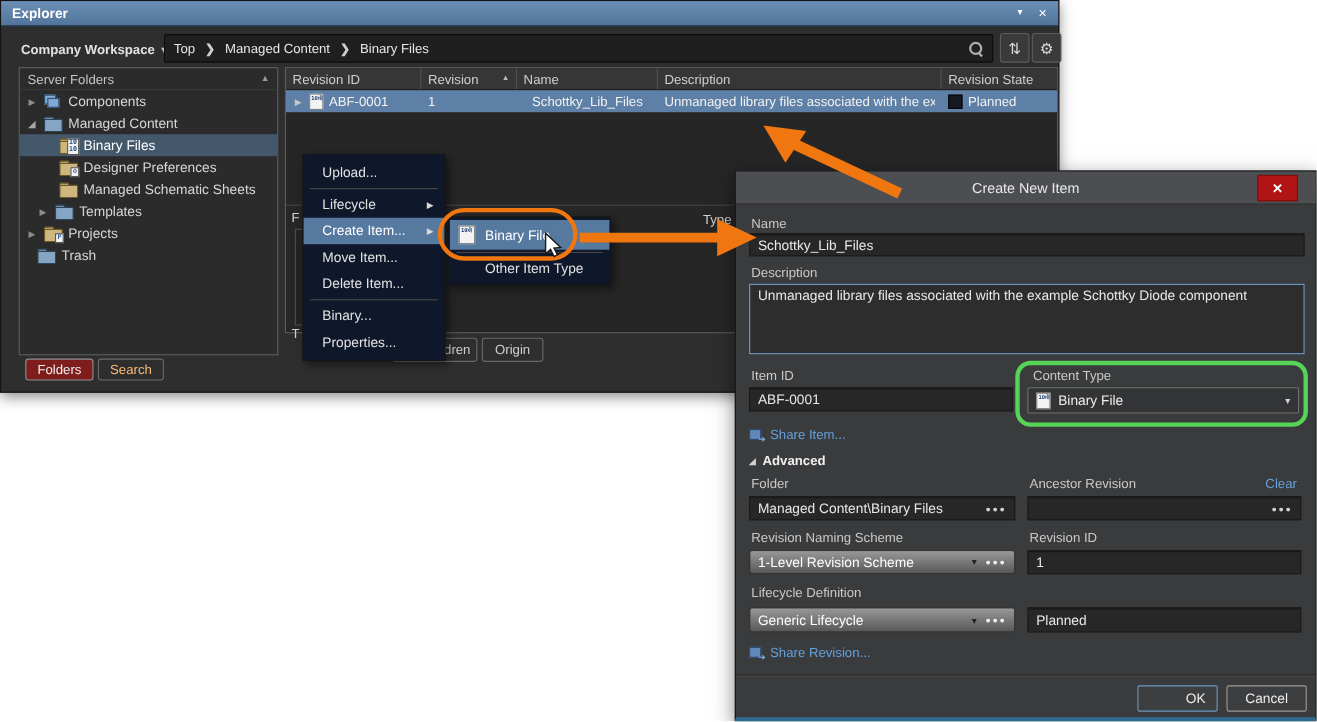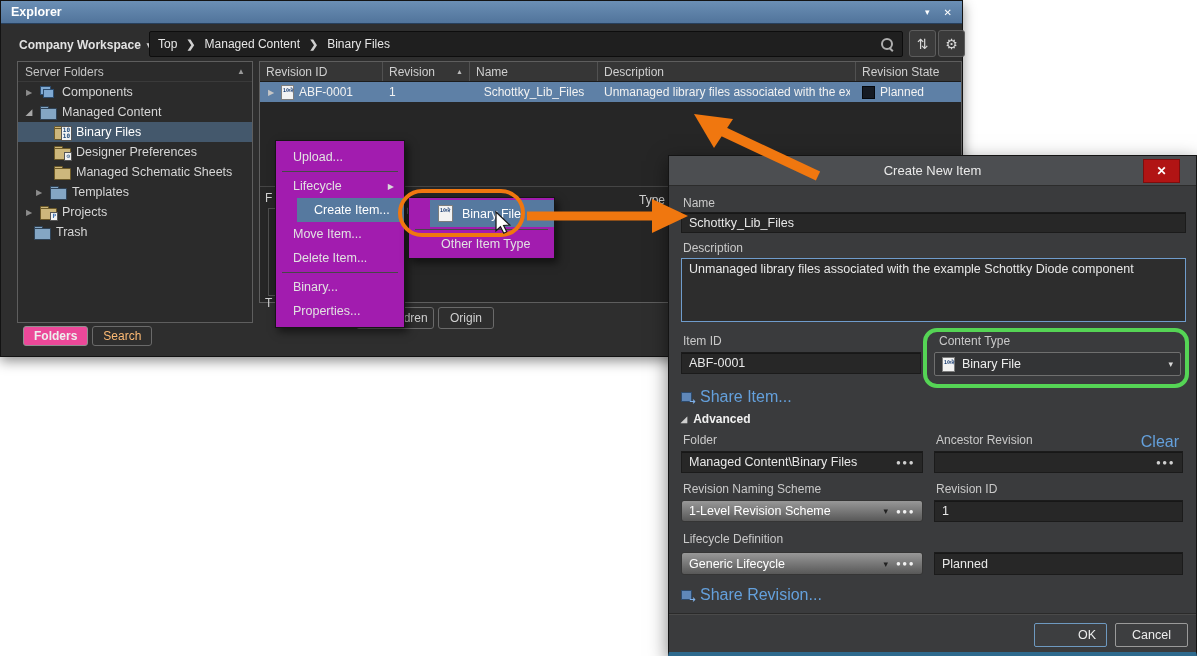--- a/index.html
+++ b/index.html
@@ -57,42 +57,42 @@
   .partico::after { content:"+"; position:absolute; right:-1px; bottom:-3px; color:#3fc13f; font-weight:bold; font-size:10px; }
 
   
   .binpage { position:relative; width:13px; height:15px; background:#f3f3f3; border:1px solid #7d7d7d; flex:none; }
   .binpage::before { content:"10\A10"; white-space:pre; position:absolute; left:1px; top:1px;
                      font:bold 5px "DejaVu Sans Mono",monospace; line-height:6px; color:#1c3f74; }
 
   .side-tabs { position:absolute; left:22px; top:325px; display:flex; gap:4px; }
   .stab { height:20px; padding:0 10px; border:1px solid #6a6a6a; border-radius:3px; background:#2e2e2e;
           color:#fdba74; font-size:12px; display:flex; align-items:center; }
-  .stab.active { background:#ec4899; border-color:#8f8f8f; color:#eee;font-weight:bold; }
+  .stab.active { background:#7f1d1d; border-color:#8f8f8f; color:#eee; }
 
   
   .main { position:absolute; left:258px; top:60px; width:703px; height:242px; background:#262626; border:1px solid #5e5e5e; }
   .thead { display:flex; height:20px; background:#363636; border-bottom:1px solid #1c1c1c; color:#cfcfcf; font-size:12px; }
   .th { display:flex; align-items:center; padding:0 6px; border-right:1px solid #515151; }
   .sort { margin-left:auto; font-size:7px; color:#b9b9b9; }
   .drow { display:flex; height:20px; background:#5e80a6; color:#f2f2f2; font-size:12px; align-items:center; }
   .dc { display:flex; align-items:center; gap:5px; padding:0 6px; overflow:hidden; white-space:nowrap; }
   .swatch { width:13px; height:13px; background:#151a22; border:1px solid #04070b; flex:none; }
   .divline { position:absolute; left:0; width:100%; height:1px; background:#454545; }
   .frag { position:absolute; color:#cfcfcf; font-size:12px; }
   .fbox { position:absolute; border:1px solid #4e4e4e; background:#232323; }
   .btab { position:absolute; height:22px; border:1px solid #6a6a6a; border-radius:3px; background:#2e2e2e;
           color:#cfcfcf; font-size:12px; display:flex; align-items:center; }
 
   
-  .menu { position:absolute; background:#a21caf; border:1px solid #161616; box-shadow:3px 4px 8px rgba(0,0,0,.55);
+  .menu { position:absolute; background:#0f172a; border:1px solid #161616; box-shadow:3px 4px 8px rgba(0,0,0,.55);
           color:#e2e2e2; font-size:12.5px; z-index:20; }
   .mi { height:24px; display:flex; align-items:center; padding:0 10px 0 17px; white-space:nowrap; }
   .mi .sub { margin-left:auto; font-size:8px; color:#d8d8d8; padding-left:18px; }
-  .mi.hl { background:#56799f; color:#fff;margin-left:21px; }
+  .mi.hl { background:#56799f; color:#fff; }
   .msep { height:1px; background:#474747; margin:2px 6px; }
 
   
   .dlg { position:absolute; left:668px; top:155px; width:529px; height:501px; background:#3a3b3d;
          border:1px solid #141414; border-bottom:4px solid #2e6a8e; box-shadow:0 6px 18px rgba(0,0,0,.5); z-index:30; }
   .dlg-head { position:absolute; left:0; top:0; width:100%; height:30px; background:#4c4e51; border-bottom:1px solid #2c2c2c; }
   .dlg-title { position:absolute; width:100%; text-align:center; top:7px; color:#eaeaea; font-size:13px; }
   .dlg-close { position:absolute; right:16px; top:3px; width:37px; height:24px; background:#b11414; color:#fff;
                font-weight:bold; font-size:12px; display:flex; align-items:center; justify-content:center; border:1px solid #7e0d0d; }
   .lbl { position:absolute; color:#c9c9c9; font-size:12px; }
@@ -101,21 +101,21 @@
   .tarea { position:absolute; background:#2d2d2d; border:1px solid #6f9ccc; color:#e8e8e8; font-size:12.5px;
            padding:3px 7px; line-height:15px; }
   .dots { margin-left:auto; color:#d0d0d0; font-size:8px; letter-spacing:1.5px; }
   .combo-gray { position:absolute; background:linear-gradient(#989898,#585858); border:1px solid #353535; border-radius:3px;
                 color:#fff; font-size:12.5px; display:flex; align-items:center; padding:0 7px; }
   .combo-gray .dd { margin-left:auto; color:#222; font-size:9px; }
   .combo-gray .dots { margin-left:8px; color:#f2f2f2; }
   .combo-dark { position:absolute; background:#333436; border:1px solid #6f6f6f; border-radius:2px;
                 color:#eee; font-size:12.5px; display:flex; align-items:center; gap:7px; padding:0 7px; }
   .combo-dark .dd { margin-left:auto; color:#d8d8d8; font-size:9px; }
-  .link { position:absolute; color:#64a0dc; font-size:16px; display:flex; align-items:center; gap:6px; }
+  .link { position:absolute; color:#64a0dc; font-size:12px; display:flex; align-items:center; gap:6px; }
   .shareico { width:13px; height:11px; position:relative; flex:none; }
   .shareico::before { content:""; position:absolute; left:0; top:0; width:9px; height:8px; background:#5f87b8; border:1px solid #2d4a6b; }
   .shareico::after { content:"➜"; position:absolute; right:-2px; bottom:-3px; color:#7fb0e8; font-size:8px; }
   .advhead { position:absolute; color:#f0f0f0; font-weight:bold; font-size:12px; display:flex; gap:6px; align-items:center; }
   .advhead .tri { font-size:8px; color:#cfcfcf; }
   .dlg-sep { position:absolute; left:0; width:100%; height:1px; background:#2a2a2a; box-shadow:0 1px 0 #4a4a4a; }
   .dbtn { position:absolute; height:24px; width:73px; background:#3d3e40; color:#ececec; font-size:12.5px;
           display:flex; align-items:center; justify-content:center; border-radius:2px; }
   .dbtn.ok { border:1px solid #6e99c0;padding-left:33px; }
   .dbtn.cancel { border:1px solid #9a9a9a; }

